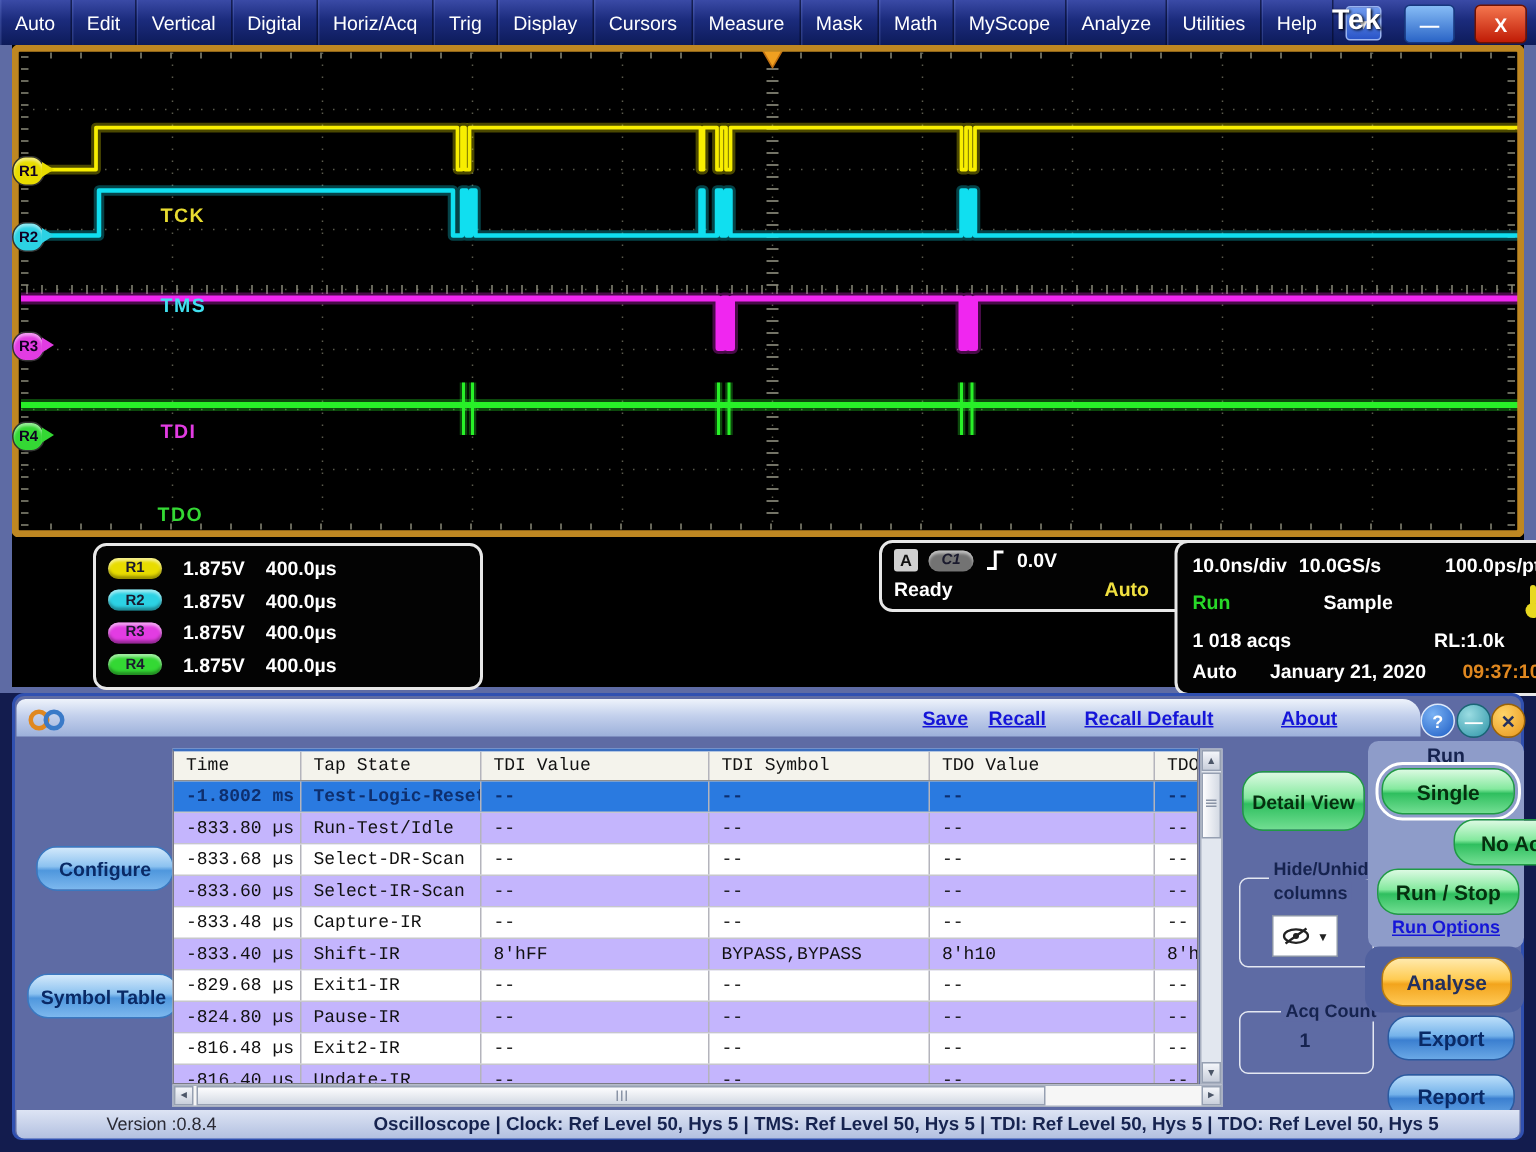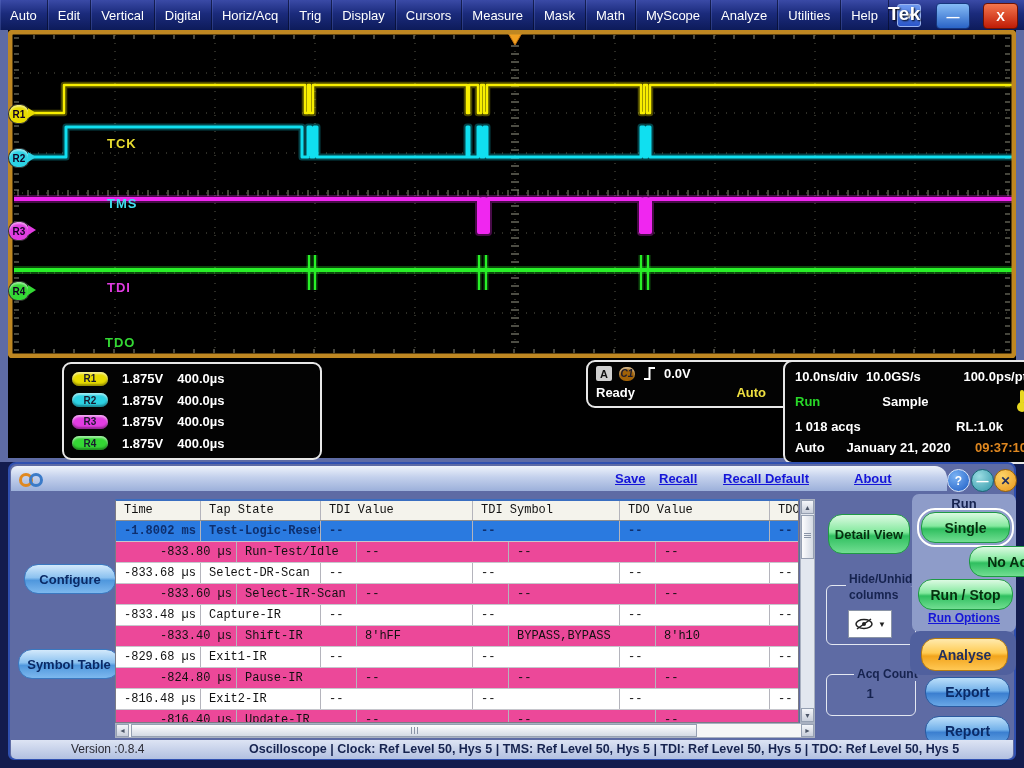--- a/index.html
+++ b/index.html
@@ -34,21 +34,21 @@
   
   .ro-box{position:absolute;background:#030303;border:2px solid #e8e8e8;border-radius:9px;color:#fff;}
   #ch-box{left:54px;top:332px;width:240px;height:86px;padding:4px 8px;display:flex;flex-direction:column;justify-content:space-around;}
   .ch-row{display:flex;align-items:center;font-size:13px;font-weight:bold;gap:14px;}
   .ch-pill{width:36px;height:14px;border-radius:8px;display:flex;align-items:center;justify-content:center;
     color:#1a1a2e;font-size:10px;font-weight:bold;box-shadow:inset 0 2px 2px rgba(255,255,255,.55),inset 0 -2px 2px rgba(0,0,0,.35);}
   #trig-box{left:578px;top:330px;width:196px;height:40px;padding:2px 8px;font-size:13px;font-weight:bold;}
   .trig-row{display:flex;align-items:center;gap:7px;height:19px;}
   #trig-a{width:16px;height:15px;background:#d0d0d0;color:#111;border-radius:2px;
     display:flex;align-items:center;justify-content:center;font-size:11px;}
-  #trig-c1{width:16px;height:14px;border-radius:8px;background:#a16207;color:#1a1a2e;font-size:10px;
+  #trig-c1{width:30px;height:14px;border-radius:8px;background:#737373;color:#1a1a2e;font-size:10px;
     display:flex;align-items:center;justify-content:center;box-shadow:inset 0 2px 2px rgba(255,255,255,.55);font-style:italic;}
   #trig-mode{color:#f0e040;margin-left:auto;margin-right:26px;}
   #info-box{left:775px;top:330px;width:232px;height:92px;padding:4px 10px;display:flex;flex-direction:column;justify-content:space-around;font-size:13px;font-weight:bold;}
   .info-row{display:flex;align-items:center;}
   #acq-state{color:#28d828;}
   #clock-time{color:#e08820;margin-left:auto;}
   #thermo{margin-left:auto;width:10px;height:22px;position:relative;}
   #thermo .stem{position:absolute;left:3px;top:0;width:4px;height:14px;background:#e8d820;border-radius:2px;}
   #thermo .bulb{position:absolute;left:0;top:12px;width:10px;height:10px;background:#e8d820;border-radius:50%;}
   
@@ -80,21 +80,21 @@
   #btn-symbol{position:absolute;left:8px;top:185px;width:100px;height:28px;font-size:13px;}
   
   #tbl{position:absolute;left:105px;top:35px;width:684px;height:224px;background:#fff;
     border:1px solid #7a7a85;border-top:2px solid #3a6ec0;box-sizing:border-box;overflow:hidden;
     font-family:"Liberation Mono","DejaVu Sans Mono",monospace;font-size:12px;color:#111;}
   .trow{display:flex;height:20px;line-height:20px;border-bottom:1px solid #c6c6cc;}
   .trow.hdr{background:#f4f3ec;height:19px;line-height:19px;border-bottom:1px solid #8f8f8f;}
   .tcell{padding-left:8px;border-right:1px solid #b4b4bc;white-space:nowrap;overflow:hidden;box-sizing:border-box;flex:none;}
   .trow.sel{background:#2a7ae0;color:#0e2f6e;font-weight:bold;}
   .trow.odd{background:#fff;}
-  .trow.even{background:#ec4899;padding-left:36px;}
+  .trow.even{background:#c4b5fd;}
   
   #vscroll{position:absolute;left:790px;top:35px;width:15px;height:224px;background:#e2e7ef;border:1px solid #a8b0c0;box-sizing:border-box;}
   .sb-btn{position:absolute;width:13px;height:14px;background:linear-gradient(180deg,#f4f6fa,#c9cfdb);
     border:1px solid #96a0b2;box-sizing:border-box;color:#4c5668;font-size:7px;display:flex;align-items:center;justify-content:center;}
   #vthumb{position:absolute;left:0px;top:15px;width:13px;height:44px;background:linear-gradient(90deg,#fdfdfe,#d4dae4);
     border:1px solid #96a0b2;box-sizing:border-box;}
   .grip-h{height:1px;background:#8a94a6;margin:1px 2px;}
   #hscroll{position:absolute;left:105px;top:259px;width:700px;height:15px;background:#f6f6f6;border:1px solid #a8b0c0;box-sizing:border-box;}
   #hthumb{position:absolute;left:15px;top:0px;width:566px;height:13px;background:linear-gradient(180deg,#fdfdfe,#d4dae4);
     border:1px solid #96a0b2;box-sizing:border-box;display:flex;align-items:center;justify-content:center;gap:2px;}

